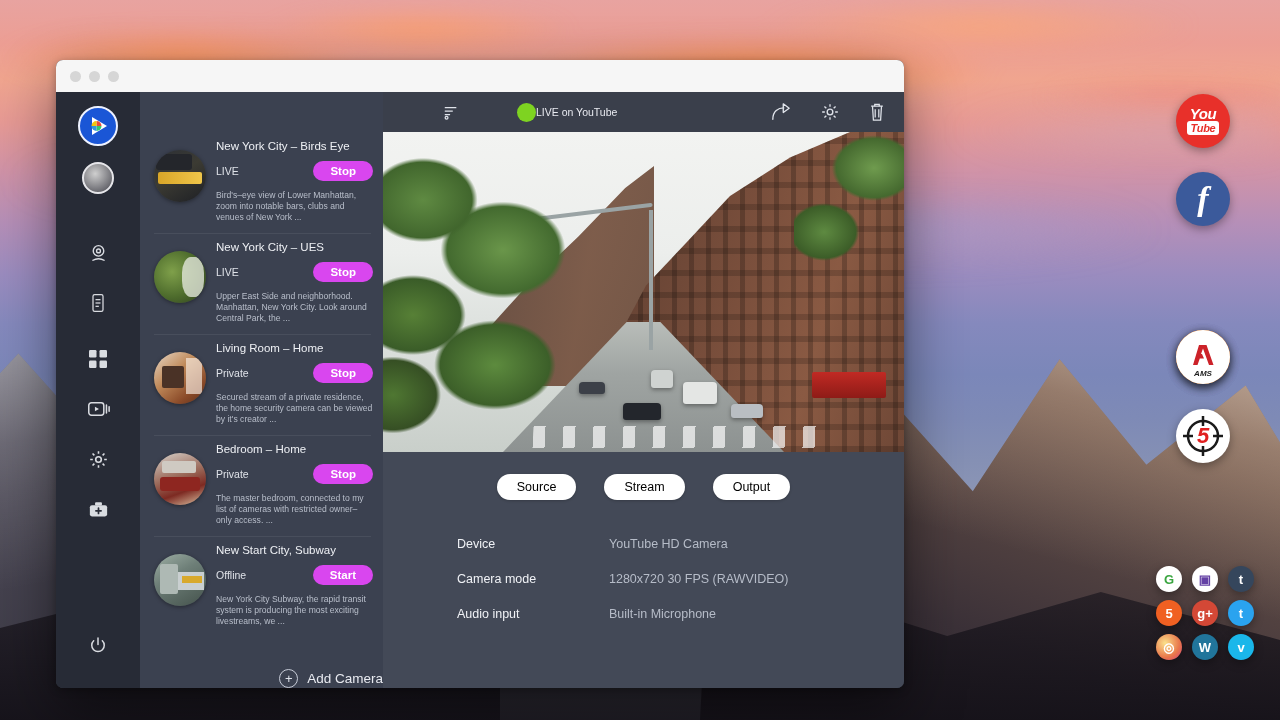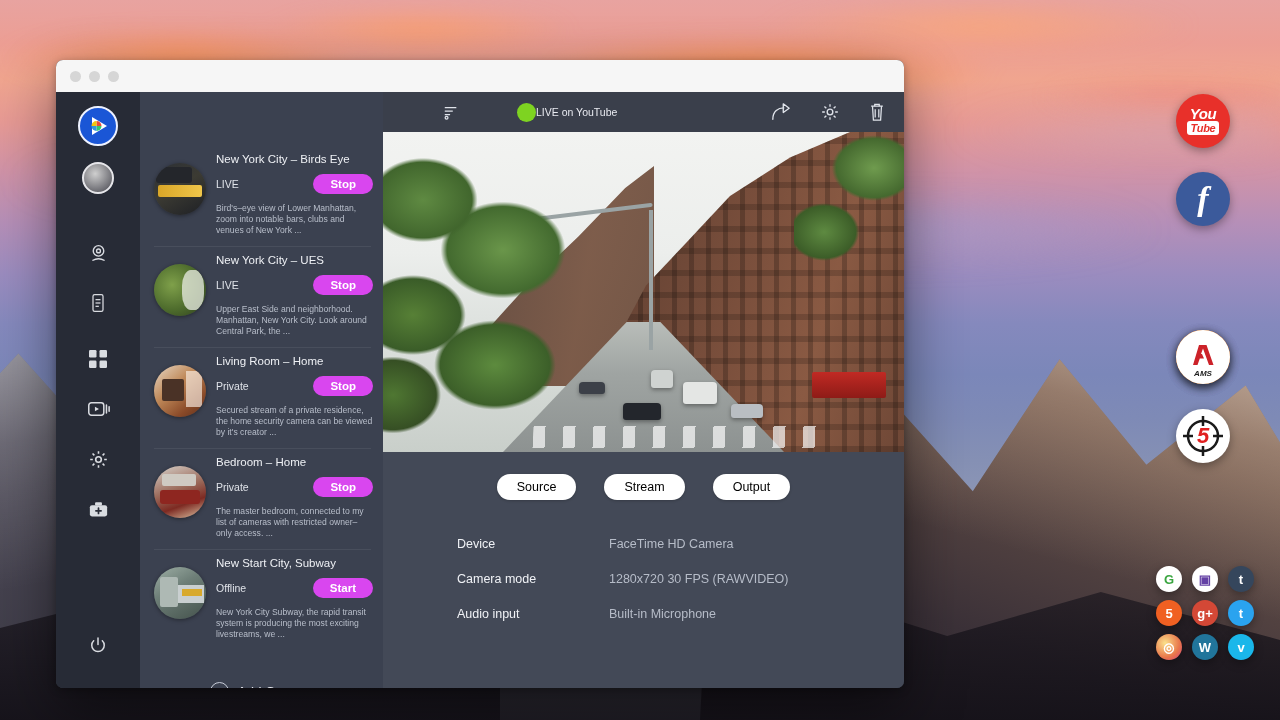--- a/index.html
+++ b/index.html
@@ -128,21 +128,21 @@
     width: 44px; height: 50px;
     display: flex; align-items: center; justify-content: center;
     color: #e9ebf0; opacity: .92;
   }
   .rail-gap { height: 6px; }
   #rail .rail-power { margin-top: auto; margin-bottom: 18px; }
 
   
   #camera-list {
     width: 243px; flex: 0 0 243px; background: #3b4150;
-    display: flex; flex-direction: column; padding-top: 53px;
+    display: flex; flex-direction: column; padding-top: 40px; align-items: flex-end;
   }
   .cam-row {
     display: flex; padding: 8px 10px 10px 14px; gap: 10px; position: relative;
   }
   .cam-row + .cam-row::before {
     content: ""; position: absolute; left: 14px; right: 12px; top: 0;
     height: 1px; background: rgba(255,255,255,.07);
   }
   .cam-thumb {
     width: 52px; height: 52px; border-radius: 50%; flex: 0 0 52px;
@@ -574,21 +574,21 @@
 
       <div id="tabs">
         <button class="tab-pill">Source</button>
         <button class="tab-pill">Stream</button>
         <button class="tab-pill">Output</button>
       </div>
 
       <div id="details">
         <div class="detail-row">
           <span class="detail-label">Device</span>
-          <span class="detail-value">FaceTime HD Camera</span>
+          <span class="detail-value">YouTube HD Camera</span>
         </div>
         <div class="detail-row">
           <span class="detail-label">Camera mode</span>
           <span class="detail-value">1280x720 30 FPS (RAWVIDEO)</span>
         </div>
         <div class="detail-row">
           <span class="detail-label">Audio input</span>
           <span class="detail-value">Built-in Microphone</span>
         </div>
       </div>

